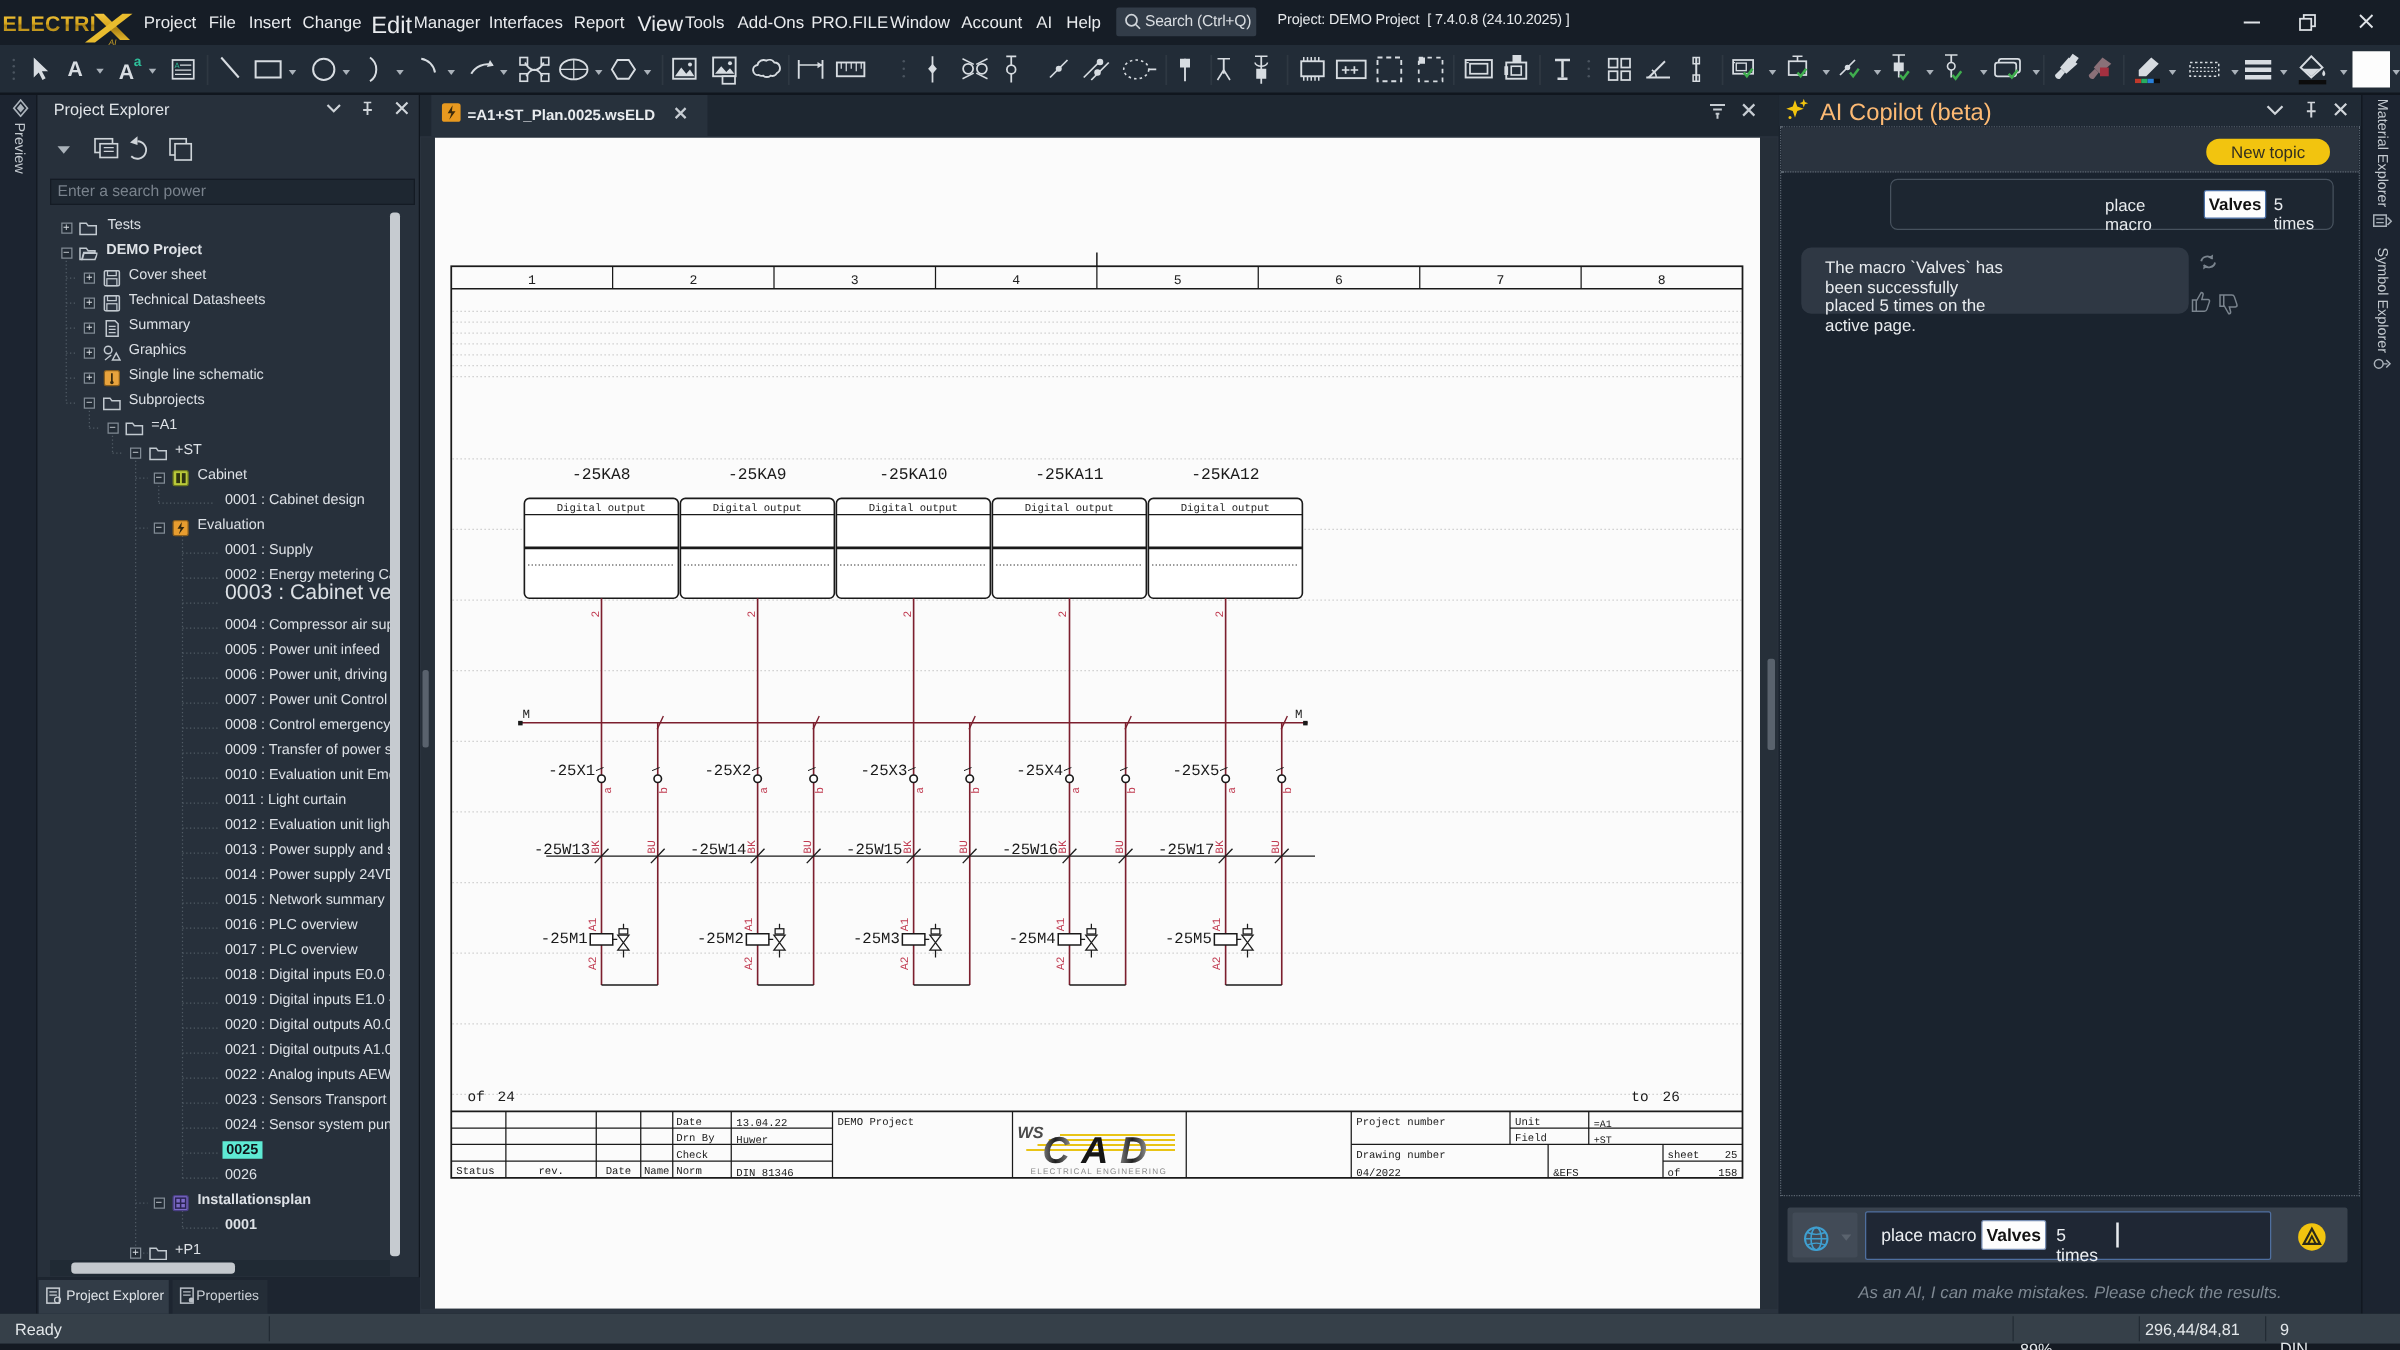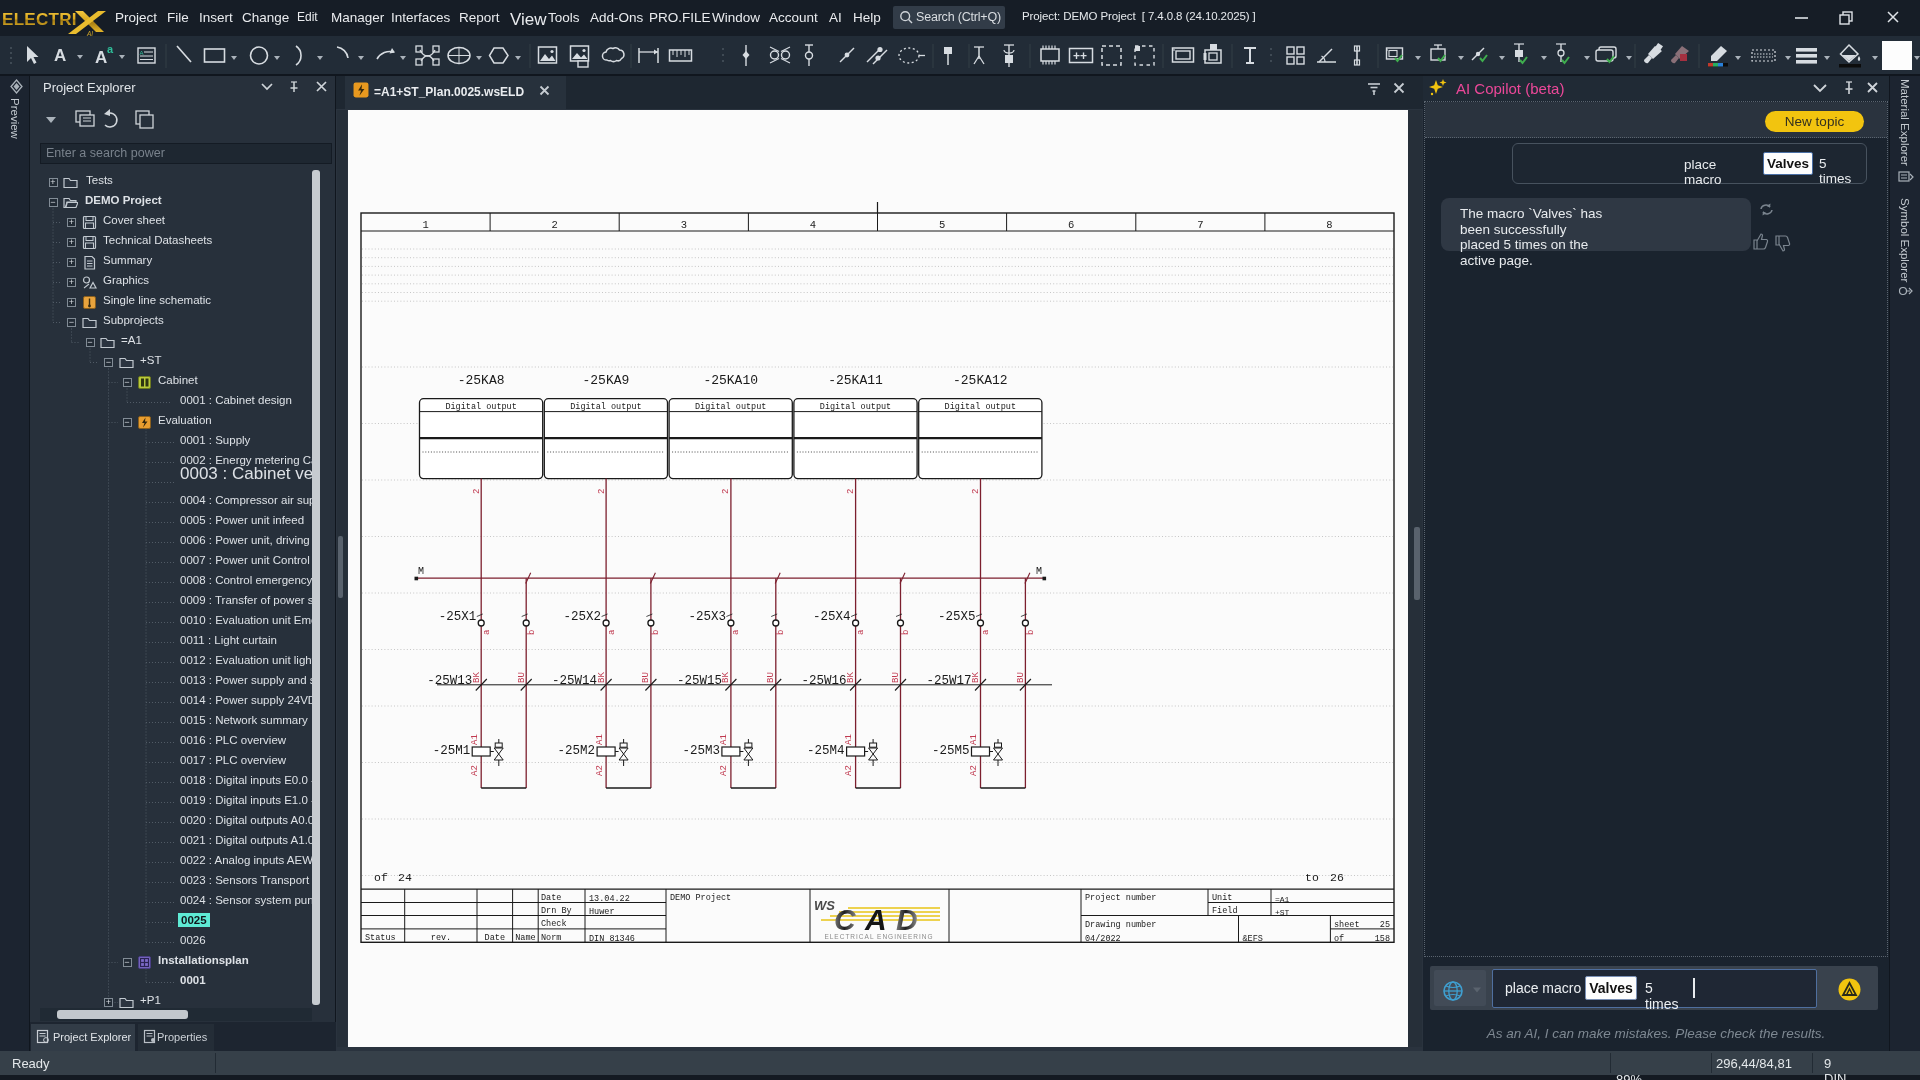--- a/index.html
+++ b/index.html
@@ -22,21 +22,21 @@
       </defs>
 <text x="0" y="21" font-family="Liberation Sans,sans-serif" font-weight="bold" font-size="17" letter-spacing="0.3" fill="url(#gold)">ELECTRI</text>
 <path d="M73 7 L94 28 L102 28 L81 7 Z" fill="url(#gold)"></path>
 <path d="M96 7 L104 7 L74 30 L66 30 Z" fill="#e9bc2e"></path>
 <text x="85" y="32" font-size="6.5" fill="#caa22a" font-style="italic">AI</text>
 </svg>
 <div class="abs" style="left:115px;top:10px;font-size:13.5px;color:#e9ebee">Project</div>
 <div class="abs" style="left:167px;top:10px;font-size:13.5px;color:#e9ebee">File</div>
 <div class="abs" style="left:199px;top:10px;font-size:13.5px;color:#e9ebee">Insert</div>
 <div class="abs" style="left:242px;top:10px;font-size:13.5px;color:#e9ebee">Change</div>
-<div class="abs" style="left:297px;top:10px;font-size:12px;color:#e9ebee">Edit</div>
+<div class="abs" style="left:297px;top:10px;font-size:19px;color:#e9ebee">Edit</div>
 <div class="abs" style="left:331px;top:10px;font-size:13.5px;color:#e9ebee">Manager</div>
 <div class="abs" style="left:391px;top:10px;font-size:13.5px;color:#e9ebee">Interfaces</div>
 <div class="abs" style="left:459px;top:10px;font-size:13.5px;color:#e9ebee">Report</div>
 <div class="abs" style="left:510px;top:10px;font-size:17px;color:#e9ebee">View</div>
 <div class="abs" style="left:548px;top:10px;font-size:13.5px;color:#e9ebee">Tools</div>
 <div class="abs" style="left:590px;top:10px;font-size:13.5px;color:#e9ebee">Add-Ons</div>
 <div class="abs" style="left:649px;top:10px;font-size:13.5px;color:#e9ebee">PRO.FILE</div>
 <div class="abs" style="left:712px;top:10px;font-size:13.5px;color:#e9ebee">Window</div>
 <div class="abs" style="left:769px;top:10px;font-size:13.5px;color:#e9ebee">Account</div>
 <div class="abs" style="left:829px;top:10px;font-size:13.5px;color:#e9ebee">AI</div>
@@ -947,21 +947,21 @@
       <text x="548" y="820" font-family="Liberation Sans,sans-serif" font-size="30" font-weight="bold" font-style="italic" fill="url(#mg)">D</text>
       <text x="531" y="829" font-family="Liberation Sans,sans-serif" font-size="6.5" fill="#8a8a8a" text-anchor="middle" letter-spacing="1">ELECTRICAL ENGINEERING</text>
     </svg>
 <div class="abs" style="left:1423px;top:76px;width:466px;height:975px;background:#1a232e"></div>
 <div class="abs" style="left:1423px;top:76px;width:466px;height:25px;background:#202a35"></div>
 <svg class="abs" style="left:1428px;top:78px" width="20" height="20" viewBox="0 0 20 20">
 <path d="M8 2 L9.8 7.2 L15 9 L9.8 10.8 L8 16 L6.2 10.8 L1 9 L6.2 7.2 Z" fill="#f2c40f"></path>
 <path d="M15 1 L15.9 3.6 L18.5 4.5 L15.9 5.4 L15 8 L14.1 5.4 L11.5 4.5 L14.1 3.6 Z" fill="#f2c40f"></path>
 <circle cx="4" cy="16" r="1.2" fill="#f2c40f"></circle>
     </svg>
-<div class="abs" style="left:1456px;top:80px;font-size:15px;color:#ec4899">AI Copilot (beta)</div>
+<div class="abs" style="left:1456px;top:80px;font-size:19px;color:#fdba74">AI Copilot (beta)</div>
 <svg class="abs" style="left:1810px;top:79px" width="75" height="18" viewBox="0 0 75 18">
 <path d="M4 6 L10 12 L16 6" fill="none" stroke="#cfd4d9" stroke-width="1.8"></path>
 <g stroke="#cfd4d9" stroke-width="1.6" fill="none">
         <line x1="39" y1="3" x2="39" y2="10"></line>
         <path d="M35.5 10 h7"></path>
         <line x1="39" y1="10" x2="39" y2="15"></line>
         <path d="M36 3 h6" stroke-width="1.3"></path>
       </g>
 <path d="M58 4 L67 13 M67 4 L58 13" stroke="#cfd4d9" stroke-width="1.8"></path>
 </svg>

